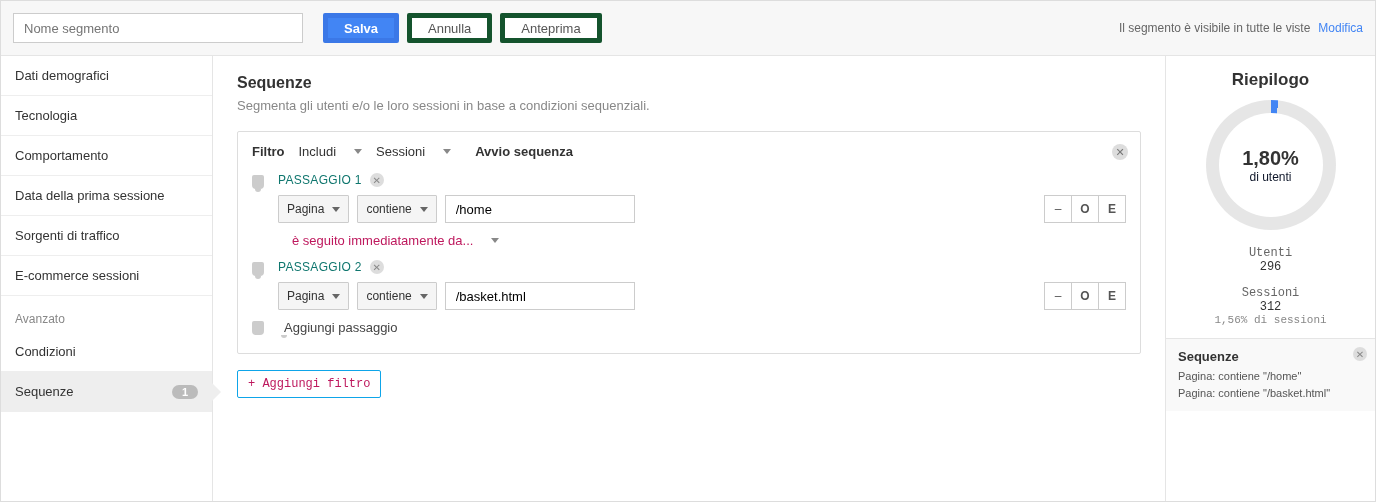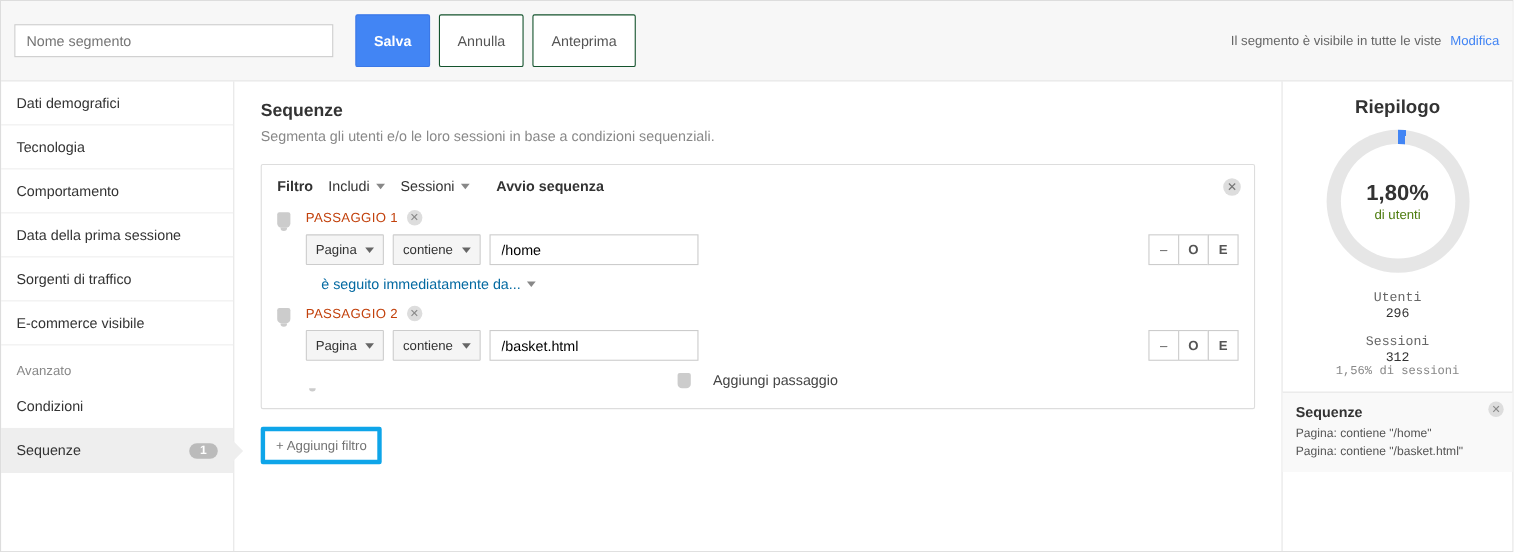--- a/index.html
+++ b/index.html
@@ -1,21 +1,21 @@
 <!DOCTYPE html>
 <html><head>
 <meta charset="utf-8">
 <style>
 * { box-sizing: border-box; margin: 0; padding: 0; }
 body { font-family: Arial, Helvetica, sans-serif; font-size: 13px; color: #333; background: #fff; }
 .app { width: 1376px; height: 502px; border: 1px solid #ddd; display: flex; flex-direction: column; }
 
 .toolbar { display: flex; align-items: center; padding: 12px; border-bottom: 1px solid #e5e5e5; background: #f7f7f7; }
 .segment-name { width: 290px; height: 30px; padding: 6px 10px; border: 1px solid #ccc; font-size: 13px; margin-right: 20px; }
-.btn { height: 48px; padding: 0 16px; border: 1px solid #14532d; background: #fff; font-size: 13px; cursor: pointer; margin-right: 8px; color: #555; border-radius: 2px; }
+.btn { height: 30px; padding: 0 16px; border: 5px solid #14532d; background: #fff; font-size: 13px; cursor: pointer; margin-right: 8px; color: #555; border-radius: 2px; }
 .btn-primary { background: #4285f4; border-color: #3b78e7; color: #fff; font-weight: 700; }
 .toolbar .spacer { flex: 1; }
 .visibility-text { font-size: 12px; color: #666; margin-right: 8px; }
 .modify-link { font-size: 12px; color: #4285f4; cursor: pointer; }
 
 .body { flex: 1; display: flex; min-height: 0; }
 
 .sidebar { width: 212px; border-right: 1px solid #e5e5e5; display: flex; flex-direction: column; }
 .side-item { padding: 12px 14px; border-bottom: 1px solid #eee; font-size: 13px; color: #333; cursor: pointer; display: flex; align-items: center; justify-content: space-between; position: relative; }
 .side-group-label { padding: 16px 14px 6px; font-size: 12px; color: #888; }
@@ -23,57 +23,57 @@
 .side-item.active::after { content: ""; position: absolute; right: -9px; top: 50%; transform: translateY(-50%); width: 0; height: 0; border-top: 9px solid transparent; border-bottom: 9px solid transparent; border-left: 9px solid #eee; }
 .badge { background: #bbb; color: #fff; border-radius: 10px; padding: 1px 10px; font-size: 11px; font-weight: 700; }
 
 .main { flex: 1; padding: 18px 24px; overflow: auto; }
 .main h2 { font-size: 16px; font-weight: 700; margin-bottom: 6px; }
 .main .subtitle { font-size: 13px; color: #888; margin-bottom: 18px; }
 
 .filter-box { border: 1px solid #ddd; border-radius: 2px; padding: 12px 14px 18px; position: relative; }
 .filter-row { display: flex; align-items: center; gap: 14px; margin-bottom: 14px; flex-wrap: wrap; }
 .filter-label { font-weight: 700; font-size: 13px; }
-.dd { display: inline-flex; align-items: center; gap: 6px; font-size: 13px; cursor: pointer; color: #333; }
+.dd { display: inline-flex; align-items: center; gap: 18px; font-size: 13px; cursor: pointer; color: #333; }
 .caret { width: 0; height: 0; border-left: 4px solid transparent; border-right: 4px solid transparent; border-top: 5px solid #888; display: inline-block; }
 .remove-filter { position: absolute; top: 12px; right: 12px; width: 16px; height: 16px; border-radius: 50%; background: #ddd; display: flex; align-items: center; justify-content: center; font-size: 11px; color: #777; cursor: pointer; }
 
 .steps { margin-left: 26px; }
 .step { margin-bottom: 10px; position: relative; }
 .step-marker { position: absolute; left: -26px; top: 2px; width: 12px; height: 14px; background: #ccc; border-radius: 2px 2px 4px 4px; }
 .step-marker::after { content:""; position:absolute; bottom:-3px; left:3px; width:6px; height:3px; background:#ccc; border-radius:0 0 3px 3px; }
 .step-header { display: flex; align-items: center; gap: 8px; margin-bottom: 8px; }
-.step-title { font-size: 12px; color: #c2410c; letter-spacing: 0.3px; }
+.step-title { font-size: 12px; color: #0f766e; letter-spacing: 0.3px; }
 .step-remove { width: 14px; height: 14px; border-radius: 50%; background: #ddd; display: flex; align-items: center; justify-content: center; font-size: 10px; color: #888; cursor: pointer; }
 
 .cond-row { display: flex; align-items: center; gap: 8px; }
 .sel { border: 1px solid #ccc; background: #f5f5f5; height: 28px; padding: 0 8px; display: inline-flex; align-items: center; gap: 8px; font-size: 12px; cursor: pointer; border-radius: 1px; }
 .sel .caret { border-top-color: #666; }
 .val-input { border: 1px solid #ccc; height: 28px; padding: 12px 10px; width: 190px; font-size: 13px; }
 .cond-actions { margin-left: auto; display: flex; }
 .mini-btn { width: 28px; height: 28px; border: 1px solid #ccc; background: #fff; display: flex; align-items: center; justify-content: center; font-size: 12px; color: #555; cursor: pointer; margin-left: -1px; }
 .mini-btn.bold { font-weight: 700; }
 
 .connector { margin: 10px 0 12px 14px; }
-.connector .dd { color: #0369a1; justify-content: flex-end; }
-
-.add-step { display: flex; align-items: center; gap: 20px; margin-top: 8px; position: relative; justify-content: center; }
+.connector .dd { color: #be185d; justify-content: flex-end; }
+
+.add-step { display: flex; align-items: center; gap: 20px; margin-top: 8px; position: relative; }
 .add-step .step-marker { position: static; display: inline-block; margin-left: -26px; }
 .add-step-label { font-size: 13px; color: #444; cursor: pointer; }
 
-.add-filter-btn { margin-top: 16px; border: 4px solid #0ea5e9; background: #fff; padding: 6px 10px; font-size: 12px; cursor: pointer; border-radius: 2px; color: #737373; }
+.add-filter-btn { margin-top: 16px; border: 1px solid #0ea5e9; background: #fff; padding: 6px 10px; font-size: 12px; cursor: pointer; border-radius: 2px; color: #be185d; font-family: Liberation Mono, monospace; }
 
 .summary { width: 210px; border-left: 1px solid #e5e5e5; padding: 14px 12px; text-align: center; }
 .summary h3 { font-size: 17px; font-weight: 700; margin-bottom: 10px; }
 .donut-wrap { position: relative; width: 130px; height: 130px; margin: 0 auto 16px; }
 .arc { width: 130px; height: 130px; border-radius: 50%; background: conic-gradient(#4285f4 0deg 6.5deg, #e6e6e6 6.5deg 360deg); position: relative; }
 .arc::after { content:""; position:absolute; inset: 13px; background:#fff; border-radius:50%; }
 .donut-center { position:absolute; inset:0; display:flex; flex-direction:column; align-items:center; justify-content:center;text-align:center; }
 .donut-pct { font-size: 20px; font-weight: 700; }
-.donut-sub { font-size: 12px; color: #4d7c0f; }
+.donut-sub { font-size: 12px; color: #0f172a; }
 .stat-block { margin-bottom: 12px; font-family: Liberation Mono, monospace; }
 .stat-label { font-size: 12px; color: #666; }
 .stat-value { font-size: 12px; color: #333; }
 .stat-sub { font-size: 11px; color: #888; }
 .summary-card { border-top: 1px solid #e5e5e5; margin: 10px -12px 0; padding: 10px 12px; text-align: left; background: #f9f9f9; position: relative; }
 .summary-card h4 { font-size: 13px; font-weight: 700; margin-bottom: 4px; }
 .summary-card p { font-size: 11px; color: #555; line-height: 1.5; }
 .summary-card .close { position:absolute; top:8px; right:8px; width:14px; height:14px; border-radius:50%; background:#ddd; display:flex; align-items:center; justify-content:center; font-size:10px; color:#888; cursor:pointer; }
 </style>
 </head>
@@ -92,21 +92,21 @@
   </div>
 
   <div class="body">
 
     <div class="sidebar">
       <div class="side-item">Dati demografici</div>
       <div class="side-item">Tecnologia</div>
       <div class="side-item">Comportamento</div>
       <div class="side-item">Data della prima sessione</div>
       <div class="side-item">Sorgenti di traffico</div>
-      <div class="side-item">E-commerce visibile</div>
+      <div class="side-item">E-commerce sessioni</div>
       <div class="side-group-label">Avanzato</div>
       <div class="side-item">
         <span>Condizioni</span>
       </div>
       <div class="side-item active">
         <span>Sequenze</span>
         <span class="badge">1</span>
       </div>
     </div>
 

